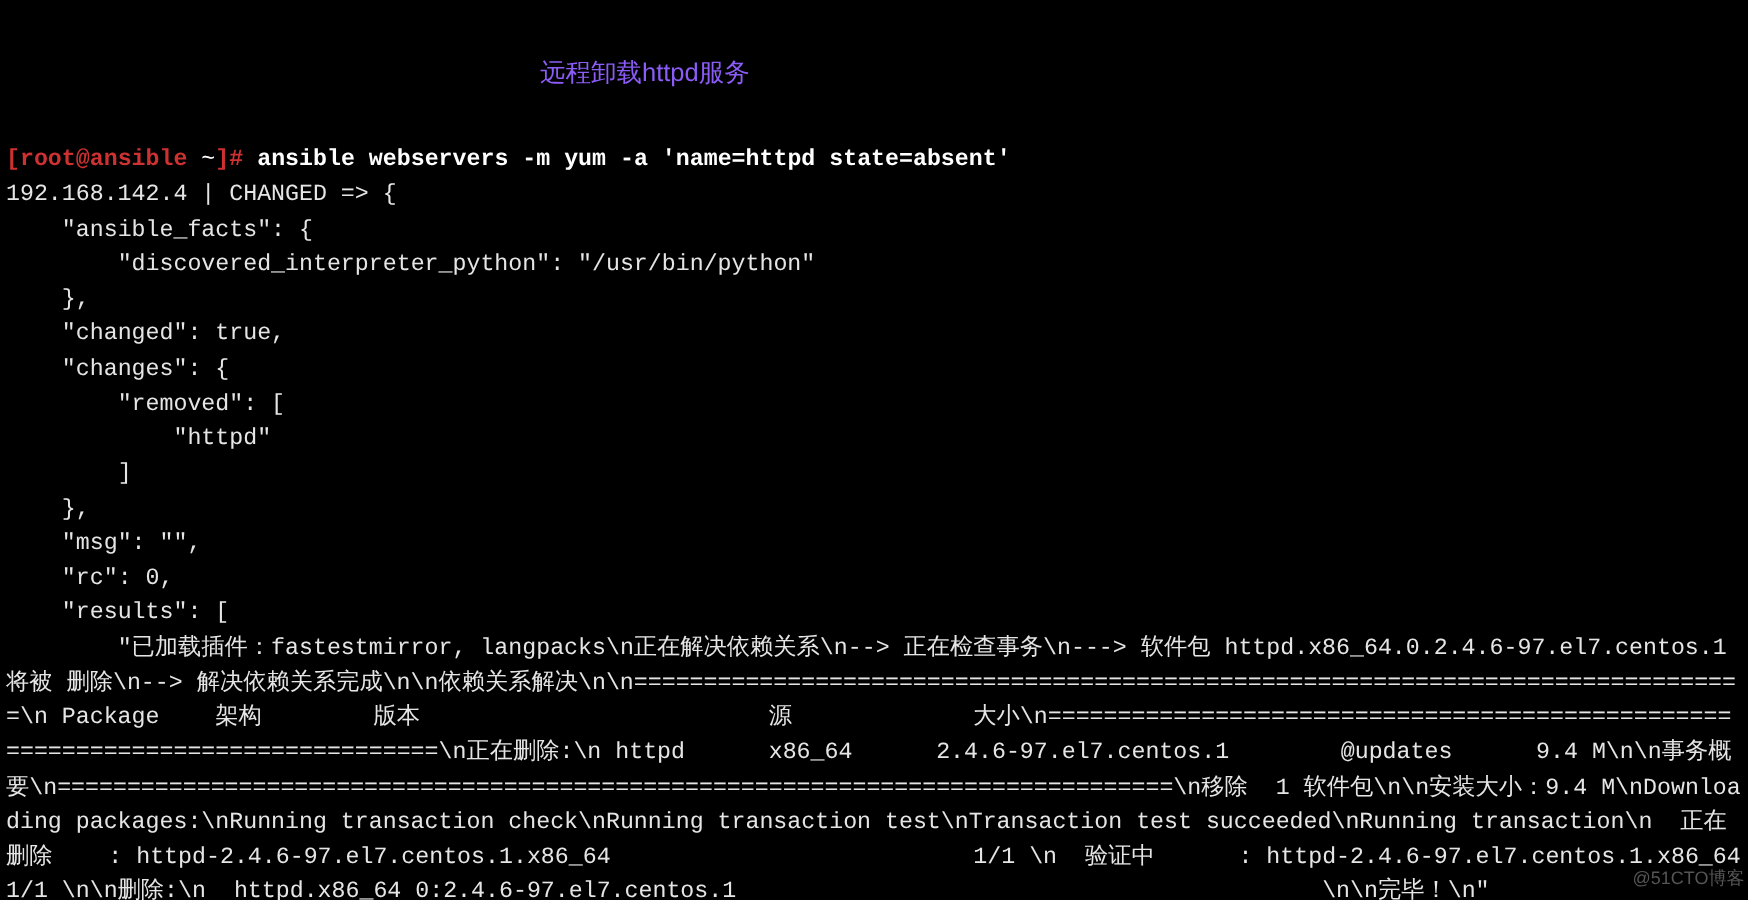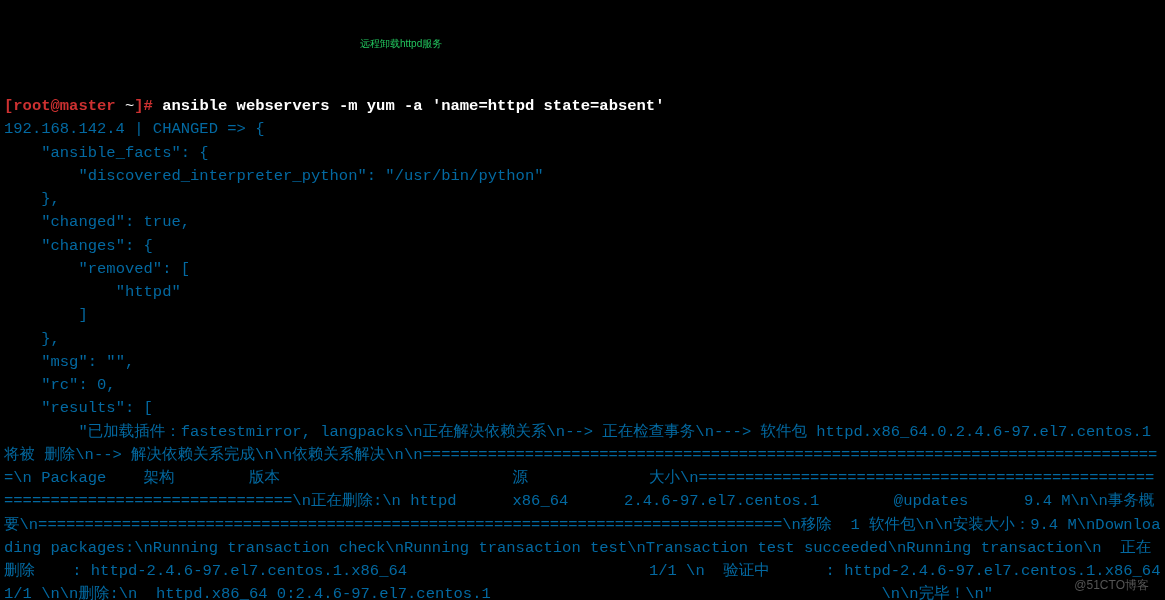--- a/index.html
+++ b/index.html
@@ -15,48 +15,48 @@
       color: #fff;
       padding: 2px 4px;
       width: 1165px;
       height: 600px;
       overflow: hidden;
       white-space: pre-wrap;
       word-break: break-all;
       position: relative;
     }
     .red { color: #cd3131; font-weight: bold; }
-    .yellow { color: #0369a1; }
+    .yellow { color: #e5e5e5; }
     .white { color: #ffffff; }
     .bold { font-weight: bold; text-align: right; }
     .annotation {
-      color: #22c55e;
+      color: #8b5cf6;
       font-family: "Microsoft YaHei", sans-serif;
-      font-size: 10px;
+      font-size: 17px;
       position: absolute;
       font-weight: normal;
     }
     .watermark {
       position: absolute;
       bottom: 6px;
-      right: 16px;
+      right: 2px;
       color: #555;
       font-size: 12px;
       font-family: "Microsoft YaHei", sans-serif;
     }
     .terminal-content {
       position: relative;
     }
   </style>
 </head>
 <body>
 
 
 
-<div class="terminal-content"><span class="red">[</span><span class="red">root@master</span><span class="white"> ~</span><span class="red">]</span><span class="red"># </span><span class="white bold">ansible webservers -m yum -a 'name=httpd state=absent'</span>
+<div class="terminal-content"><span class="red">[</span><span class="red">root@ansible</span><span class="white"> ~</span><span class="red">]</span><span class="red"># </span><span class="white bold">ansible webservers -m yum -a 'name=httpd state=absent'</span>
 <span class="yellow">192.168.142.4 | CHANGED =&gt; {</span>
 <span class="yellow">    "ansible_facts": {</span>
 <span class="yellow">        "discovered_interpreter_python": "/usr/bin/python"</span>
 <span class="yellow">    },</span>
 <span class="yellow">    "changed": true,</span>
 <span class="yellow">    "changes": {</span>
 <span class="yellow">        "removed": [</span>
 <span class="yellow">            "httpd"</span>
 <span class="yellow">        ]</span>
 <span class="yellow">    },</span>

